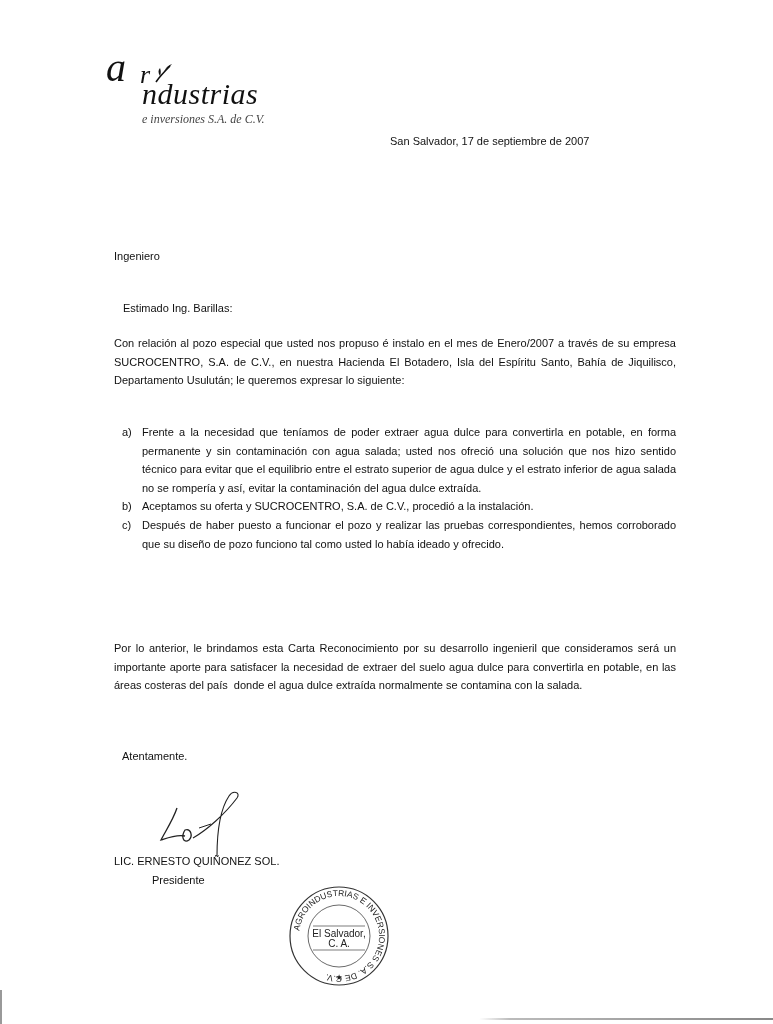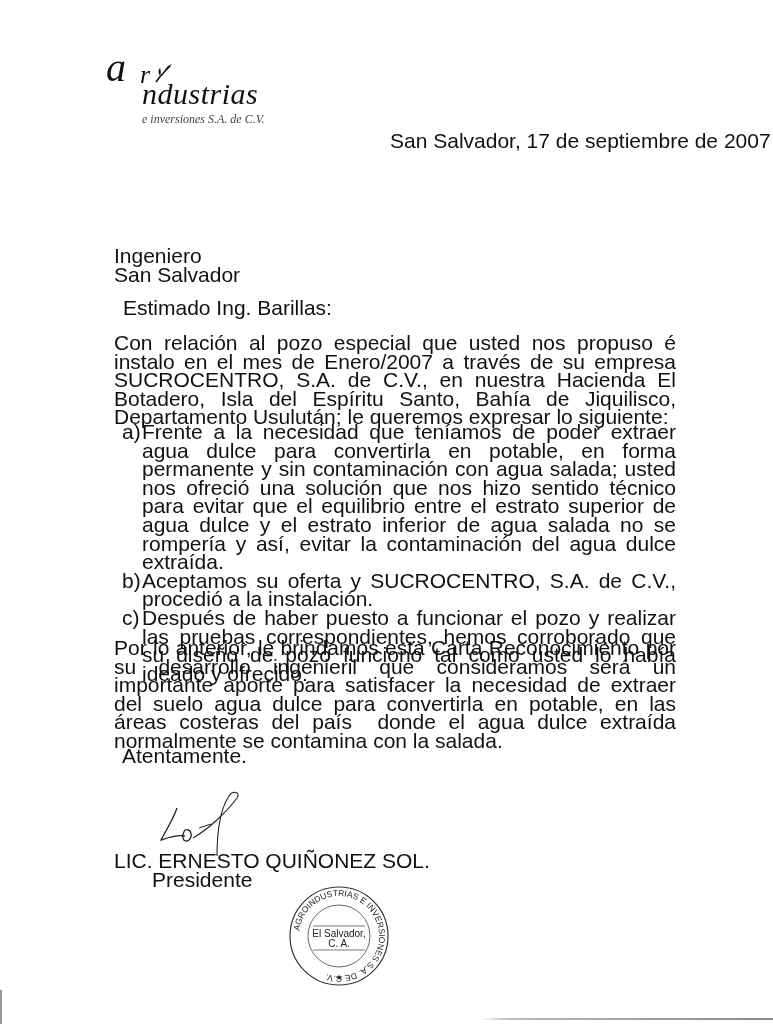--- a/index.html
+++ b/index.html
@@ -7,21 +7,21 @@
     width: 773px; height: 1024px; position: relative; overflow: hidden;
     font-family: "Liberation Sans", sans-serif; color: #111;
   }
   .logo { position: absolute; left: 106px; top: 48px; width: 160px; height: 80px; }
   .logo .a { position: absolute; left: 0; top: 0; font-family: "Liberation Serif", serif; font-style: italic; font-size: 40px; line-height: 40px; }
   .logo .r { position: absolute; left: 34px; top: 14px; font-family: "Liberation Serif", serif; font-style: italic; font-size: 26px; line-height: 26px; }
   .logo .leaf { position: absolute; left: 48px; top: 14px; width: 20px; height: 22px; }
   .logo .ind { position: absolute; left: 36px; top: 30px; font-family: "Liberation Serif", serif; font-style: italic; font-size: 30px; line-height: 32px; letter-spacing: 0.5px; }
   .logo .sub { position: absolute; left: 36px; top: 64px; font-family: "Liberation Serif", serif; font-style: italic; font-size: 12px; color: #444; white-space: nowrap; }
 
-  .text { position: absolute; font-size: 21px; line-height: 18.6px; }
+  .text { position: absolute; font-size: 11px; line-height: 18.6px; }
   .date { left: 390px; top: 132px; }
   .addr { left: 114px; top: 207px; margin-top: 40px; }
   .salut { left: 114px; top: 299px; margin-left: 9px; }
   .p1 { left: 114px; top: 334px; width: 562px; text-align: justify; }
   .list { left: 114px; top: 423px; width: 562px; margin: 0; padding: 0; list-style: none; }
   .list li { position: relative; padding-left: 28px; text-align: justify; }
   .list li .mk { position: absolute; left: 8px; top: 0; }
   .p2 { left: 114px; top: 639px; width: 562px; text-align: justify; }
   .closing { left: 114px; top: 747px; margin-left: 8px; }
   .signame { left: 114px; top: 852px; }
@@ -44,21 +44,20 @@
     <path d="M6 14 C4 11, 4 8, 6 6 C7 9, 7 11, 6 14Z" fill="#111"></path>
   </svg>
   <span class="ind">ndustrias</span>
   <span class="sub">e inversiones S.A. de C.V.</span>
 </div>
 
 <div class="text date">San Salvador, 17 de septiembre de 2007</div>
 
 <div class="text addr">
   <div>Ingeniero</div>
-  <div>San Salvador</div>
 </div>
 
 <div class="text salut">Estimado Ing. Barillas:</div>
 
 <div class="text p1">Con relación al pozo especial que usted nos propuso é instalo en el mes de Enero/2007 a través de su empresa SUCROCENTRO, S.A. de C.V., en nuestra Hacienda El Botadero, Isla del Espíritu Santo, Bahía de Jiquilisco, Departamento Usulután; le queremos expresar lo siguiente:</div>
 
 <ul class="text list">
   <li>
     <span class="mk">a)</span>
     <span>Frente a la necesidad que teníamos de poder extraer agua dulce para convertirla en potable, en forma permanente y sin contaminación con agua salada; usted nos ofreció una solución que nos hizo sentido técnico para evitar que el equilibrio entre el estrato superior de agua dulce y el estrato inferior de agua salada no se rompería y así, evitar la contaminación del agua dulce extraída.</span>

